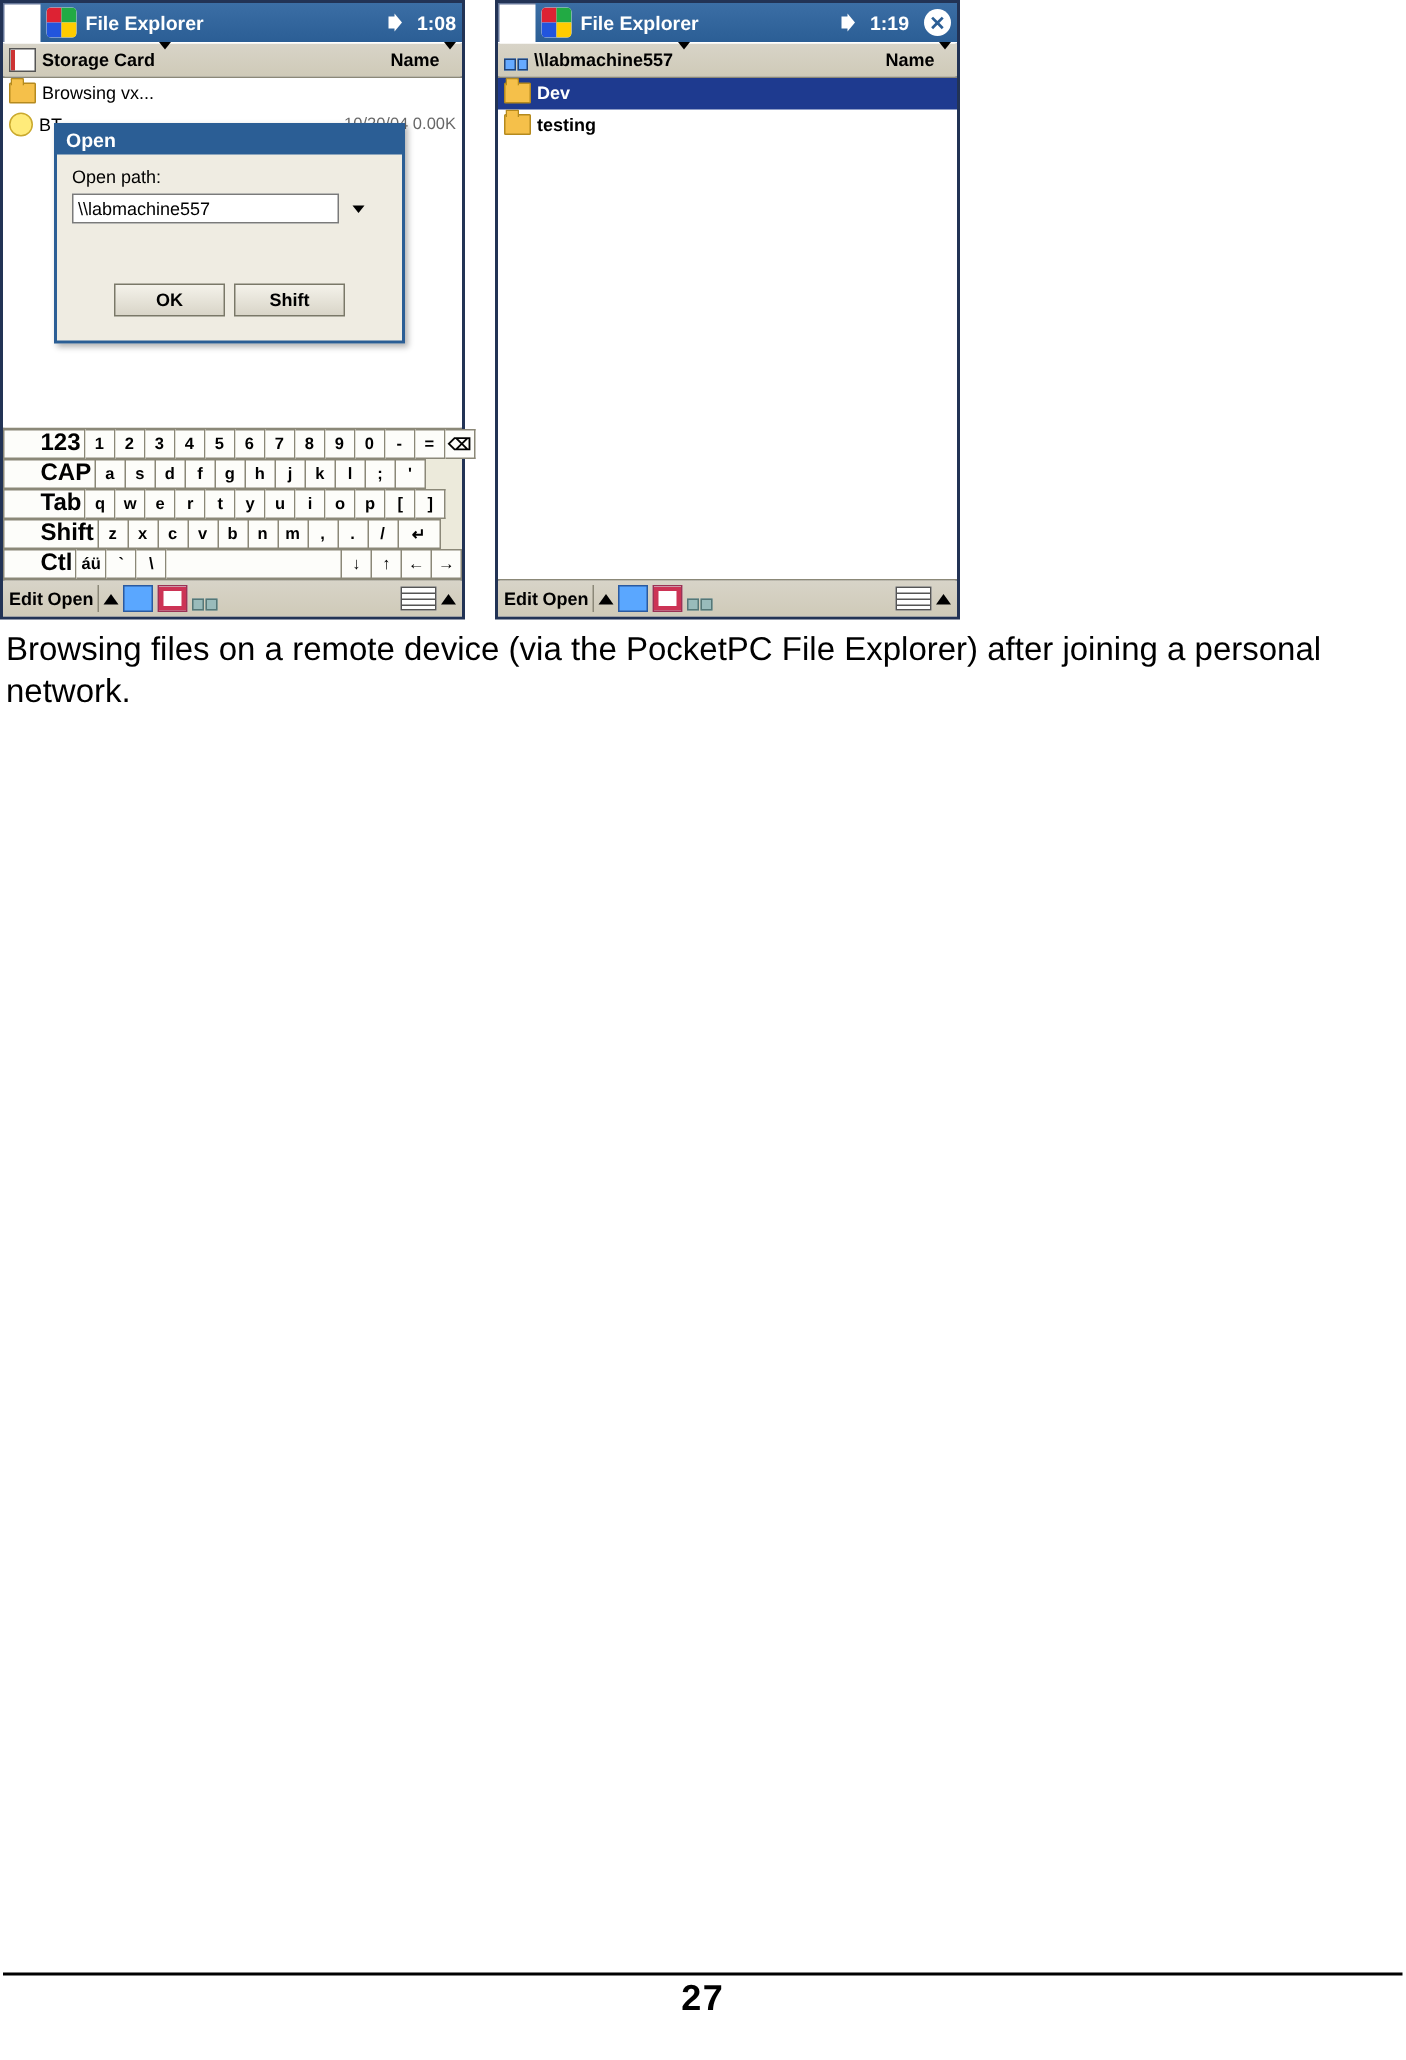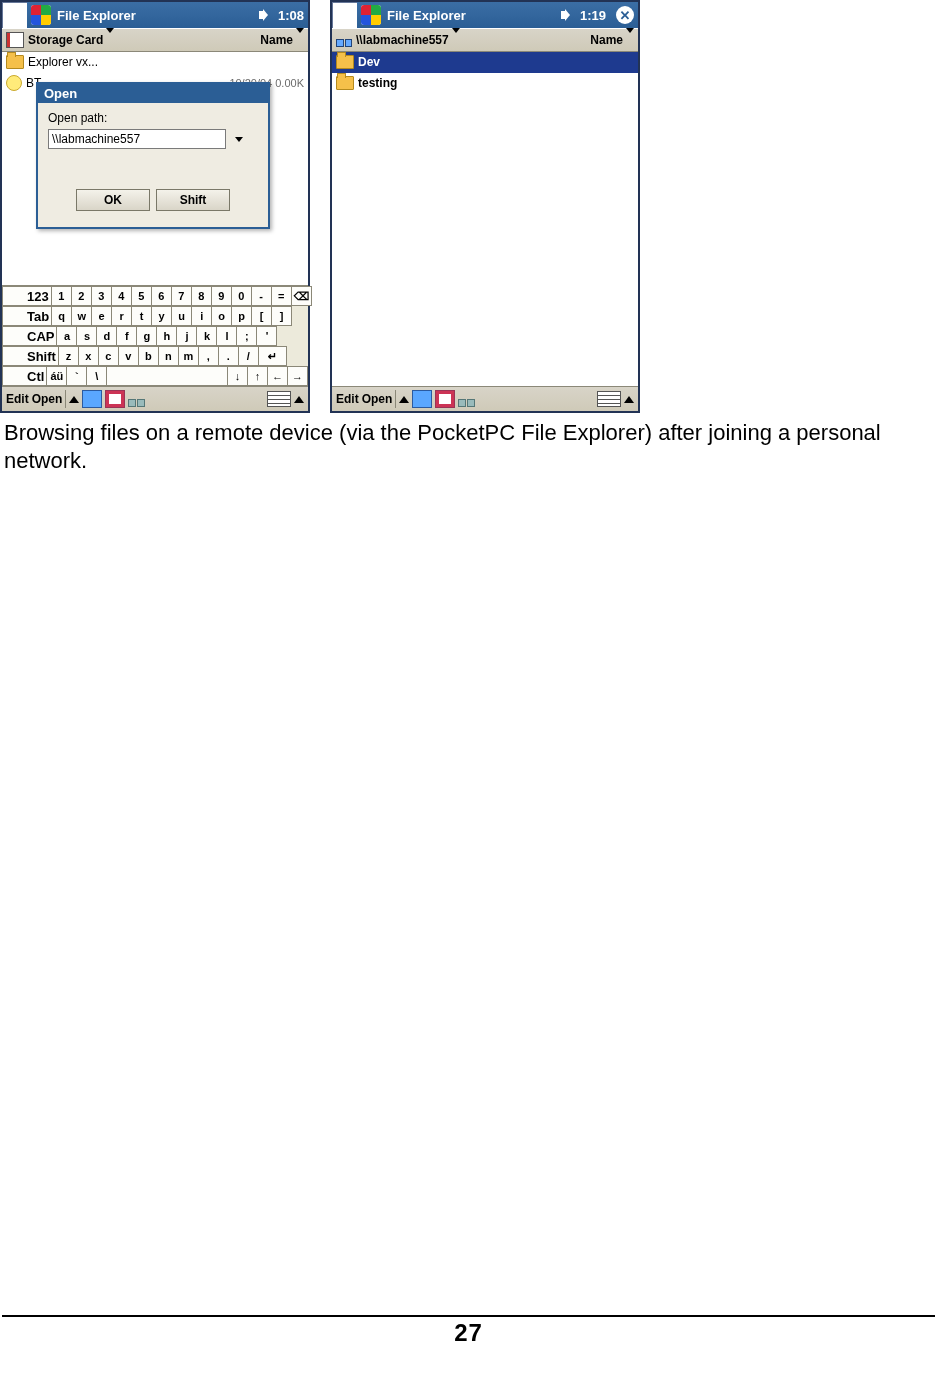--- a/index.html
+++ b/index.html
@@ -171,21 +171,21 @@
     min-width:20px;
     box-sizing:border-box;
     border:1px solid #8b8878;
     border-left:none;
     background:#fdfdfa;
     display:flex;align-items:center;justify-content:center;
     cursor:pointer;
     padding:0 2px;
   }
   .kbd-row .key:first-child{border-left:1px solid #8b8878;}
-  .key.mod{min-width:32px;font-size:13px;padding-left:24px;}
+  .key.mod{min-width:32px;font-size:16px;padding-left:24px;}
   .key.bksp::after{content:"⌫";}
   .key.enter::after{content:"↵";}
   .key.up::after{content:"↑";}
   .key.down::after{content:"↓";}
   .key.left::after{content:"←";}
   .key.right::after{content:"→";}
   .key.space{flex:1;}
   
   .menubar{
     height:24px;
@@ -251,21 +251,21 @@
       </div>
       <div class="locbar">
         <span class="loc-icon sd-icon"></span>
         <span><span>Storage Card</span><span class="caret"></span></span>
         <span class="spacer"></span>
         <span><span>Name</span><span class="caret"></span></span>
       </div>
       <div class="files">
         <div class="file-row">
           <span class="folder-icon"></span>
-          <span>Explorer vx...</span>
+          <span>Browsing vx...</span>
         </div>
         <div class="file-row">
           <span class="bulb-icon"></span>
           <span>BT</span>
           <span class="file-meta">10/20/04   0.00K</span>
         </div>
 
         <div class="dialog">
           <div class="dialog-title">Open</div>
           <div class="dialog-body">
@@ -293,49 +293,49 @@
           <span class="key">6</span>
           <span class="key">7</span>
           <span class="key">8</span>
           <span class="key">9</span>
           <span class="key">0</span>
           <span class="key">-</span>
           <span class="key">=</span>
           <span class="key bksp"></span>
         </div>
         <div class="kbd-row">
+          <span class="key mod">CAP</span>
+          <span class="key">a</span>
+          <span class="key">s</span>
+          <span class="key">d</span>
+          <span class="key">f</span>
+          <span class="key">g</span>
+          <span class="key">h</span>
+          <span class="key">j</span>
+          <span class="key">k</span>
+          <span class="key">l</span>
+          <span class="key">;</span>
+          <span class="key">'</span>
+        </div>
+        <div class="kbd-row">
           <span class="key mod">Tab</span>
           <span class="key">q</span>
           <span class="key">w</span>
           <span class="key">e</span>
           <span class="key">r</span>
           <span class="key">t</span>
           <span class="key">y</span>
           <span class="key">u</span>
           <span class="key">i</span>
           <span class="key">o</span>
           <span class="key">p</span>
           <span class="key">[</span>
           <span class="key">]</span>
         </div>
         <div class="kbd-row">
-          <span class="key mod">CAP</span>
-          <span class="key">a</span>
-          <span class="key">s</span>
-          <span class="key">d</span>
-          <span class="key">f</span>
-          <span class="key">g</span>
-          <span class="key">h</span>
-          <span class="key">j</span>
-          <span class="key">k</span>
-          <span class="key">l</span>
-          <span class="key">;</span>
-          <span class="key">'</span>
-        </div>
-        <div class="kbd-row">
           <span class="key mod" style="min-width:40px">Shift</span>
           <span class="key">z</span>
           <span class="key">x</span>
           <span class="key">c</span>
           <span class="key">v</span>
           <span class="key">b</span>
           <span class="key">n</span>
           <span class="key">m</span>
           <span class="key">,</span>
           <span class="key">.</span>

